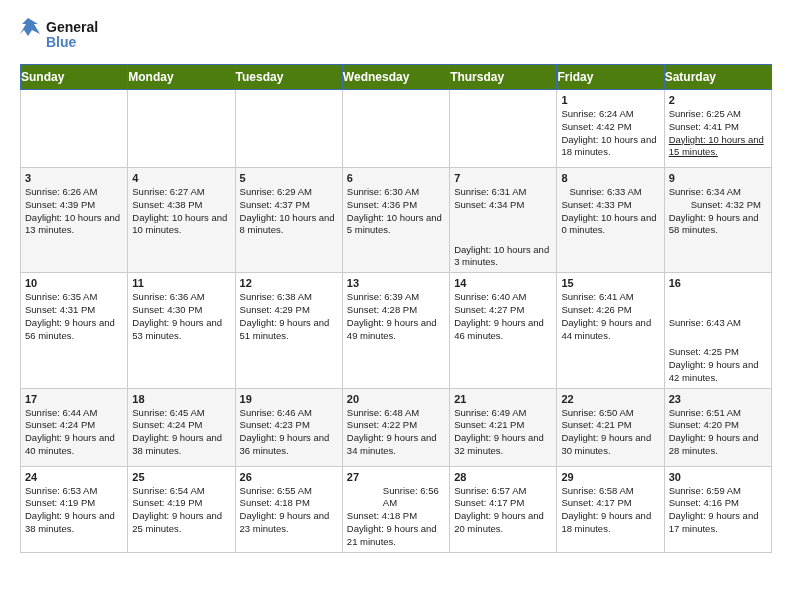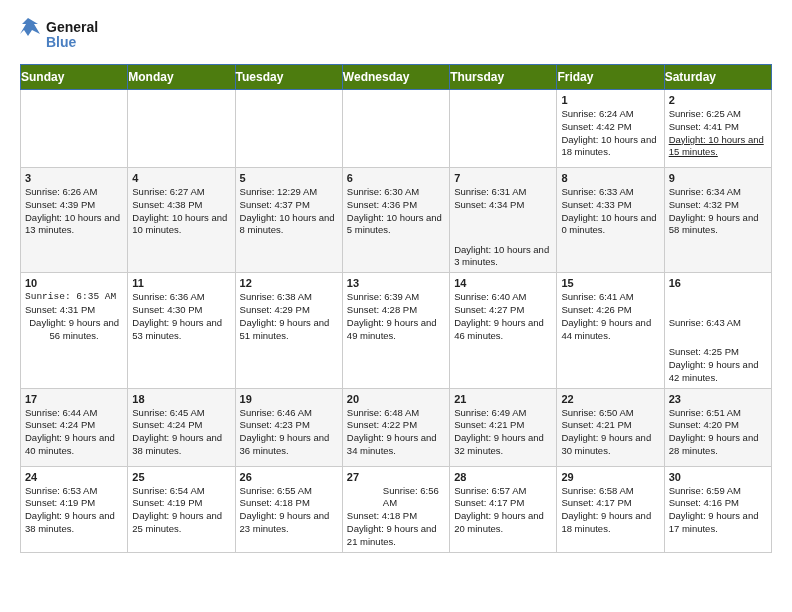--- a/index.html
+++ b/index.html
@@ -134,55 +134,55 @@
             <div style="line-height: 1.35;">Daylight: 10 hours and 13 minutes.</div>
           </td>
           <td>
             <span class="day-num">4</span>
             <div style="line-height: 1.35;">Sunrise: 6:27 AM</div>
             <div style="line-height: 1.35;">Sunset: 4:38 PM</div>
             <div style="line-height: 1.35;">Daylight: 10 hours and 10 minutes.</div>
           </td>
           <td>
             <span class="day-num">5</span>
-            <div style="line-height: 1.35;">Sunrise: 12:29 AM</div>
+            <div style="line-height: 1.35;">Sunrise: 6:29 AM</div>
             <div style="line-height: 1.35;">Sunset: 4:37 PM</div>
             <div style="line-height: 1.35;">Daylight: 10 hours and 8 minutes.</div>
           </td>
           <td>
             <span class="day-num">6</span>
             <div style="line-height: 1.35;">Sunrise: 6:30 AM</div>
             <div style="line-height: 1.35;">Sunset: 4:36 PM</div>
             <div style="line-height: 1.35;">Daylight: 10 hours and 5 minutes.</div>
           </td>
           <td>
             <span class="day-num">7</span>
             <div style="line-height: 1.35;">Sunrise: 6:31 AM</div>
             <div style="line-height: 1.35;">Sunset: 4:34 PM</div>
             <div style="line-height: 1.35; margin-top: 32px;">Daylight: 10 hours and 3 minutes.</div>
           </td>
           <td>
             <span class="day-num">8</span>
-            <div style="line-height: 1.35;">Sunrise: 6:33 AM</div>
+            <div style="line-height: 1.35; margin-left: 8px;">Sunrise: 6:33 AM</div>
             <div style="line-height: 1.35;">Sunset: 4:33 PM</div>
             <div style="line-height: 1.35;">Daylight: 10 hours and 0 minutes.</div>
           </td>
           <td>
             <span class="day-num">9</span>
             <div style="line-height: 1.35;">Sunrise: 6:34 AM</div>
-            <div style="line-height: 1.35;">Sunset: 4:32 PM</div>
+            <div style="line-height: 1.35; margin-left: 22px;">Sunset: 4:32 PM</div>
             <div style="line-height: 1.35;">Daylight: 9 hours and 58 minutes.</div>
           </td>
         </tr>
         <tr>
           <td>
             <span class="day-num">10</span>
-            <div style="line-height: 1.35; font-family: Liberation Mono, monospace;">Sunrise: 6:35 AM</div>
+            <div style="line-height: 1.35;">Sunrise: 6:35 AM</div>
             <div style="line-height: 1.35;">Sunset: 4:31 PM</div>
-            <div style="line-height: 1.35; text-align: center;">Daylight: 9 hours and 56 minutes.</div>
+            <div style="line-height: 1.35;">Daylight: 9 hours and 56 minutes.</div>
           </td>
           <td>
             <span class="day-num">11</span>
             <div style="line-height: 1.35;">Sunrise: 6:36 AM</div>
             <div style="line-height: 1.35;">Sunset: 4:30 PM</div>
             <div style="line-height: 1.35;">Daylight: 9 hours and 53 minutes.</div>
           </td>
           <td>
             <span class="day-num">12</span>
             <div style="line-height: 1.35;">Sunrise: 6:38 AM</div>

